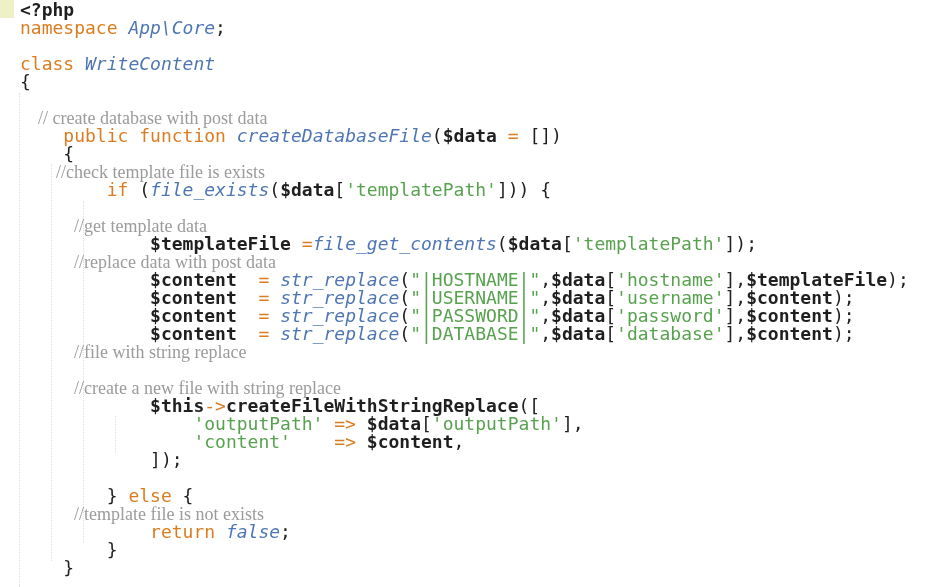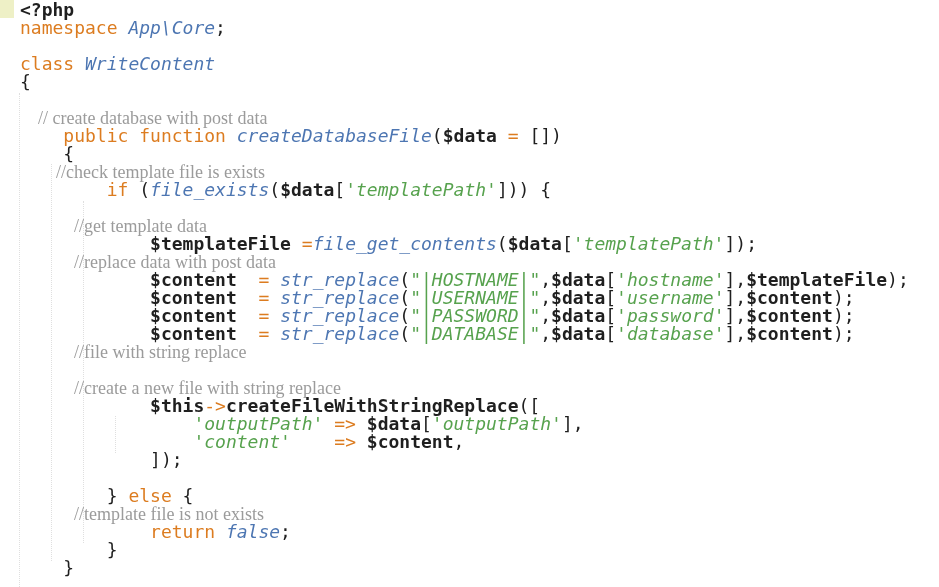--- a/index.html
+++ b/index.html
@@ -40,21 +40,21 @@
     top: 1px;
     font-size: 18px;
     line-height: 18px;
     white-space: pre;
   }
   .code-line {
     height: 18px;
   }
   .tok-k { color: var(--kw-color); }      
   .tok-i { color: var(--id-color); font-style: italic; }      
-  .tok-s { color: var(--str-color); font-style: italic; }     
+  .tok-s { color: var(--str-color); }     
   .tok-c { color: var(--cm-color); font-family: Liberation Serif, serif; }      
   .tok-p { color: var(--pl-color); }      
   .tok-b { color: var(--pl-color); font-weight: bold; } 
 </style>
 </head>
 <body style="background: rgb(255, 255, 255);">
 
 <div id="editor">
   <div id="gutter-marker" style="background: rgb(238, 240, 198);"></div>
   <div id="guide-col0" class="indent-guide"></div>

